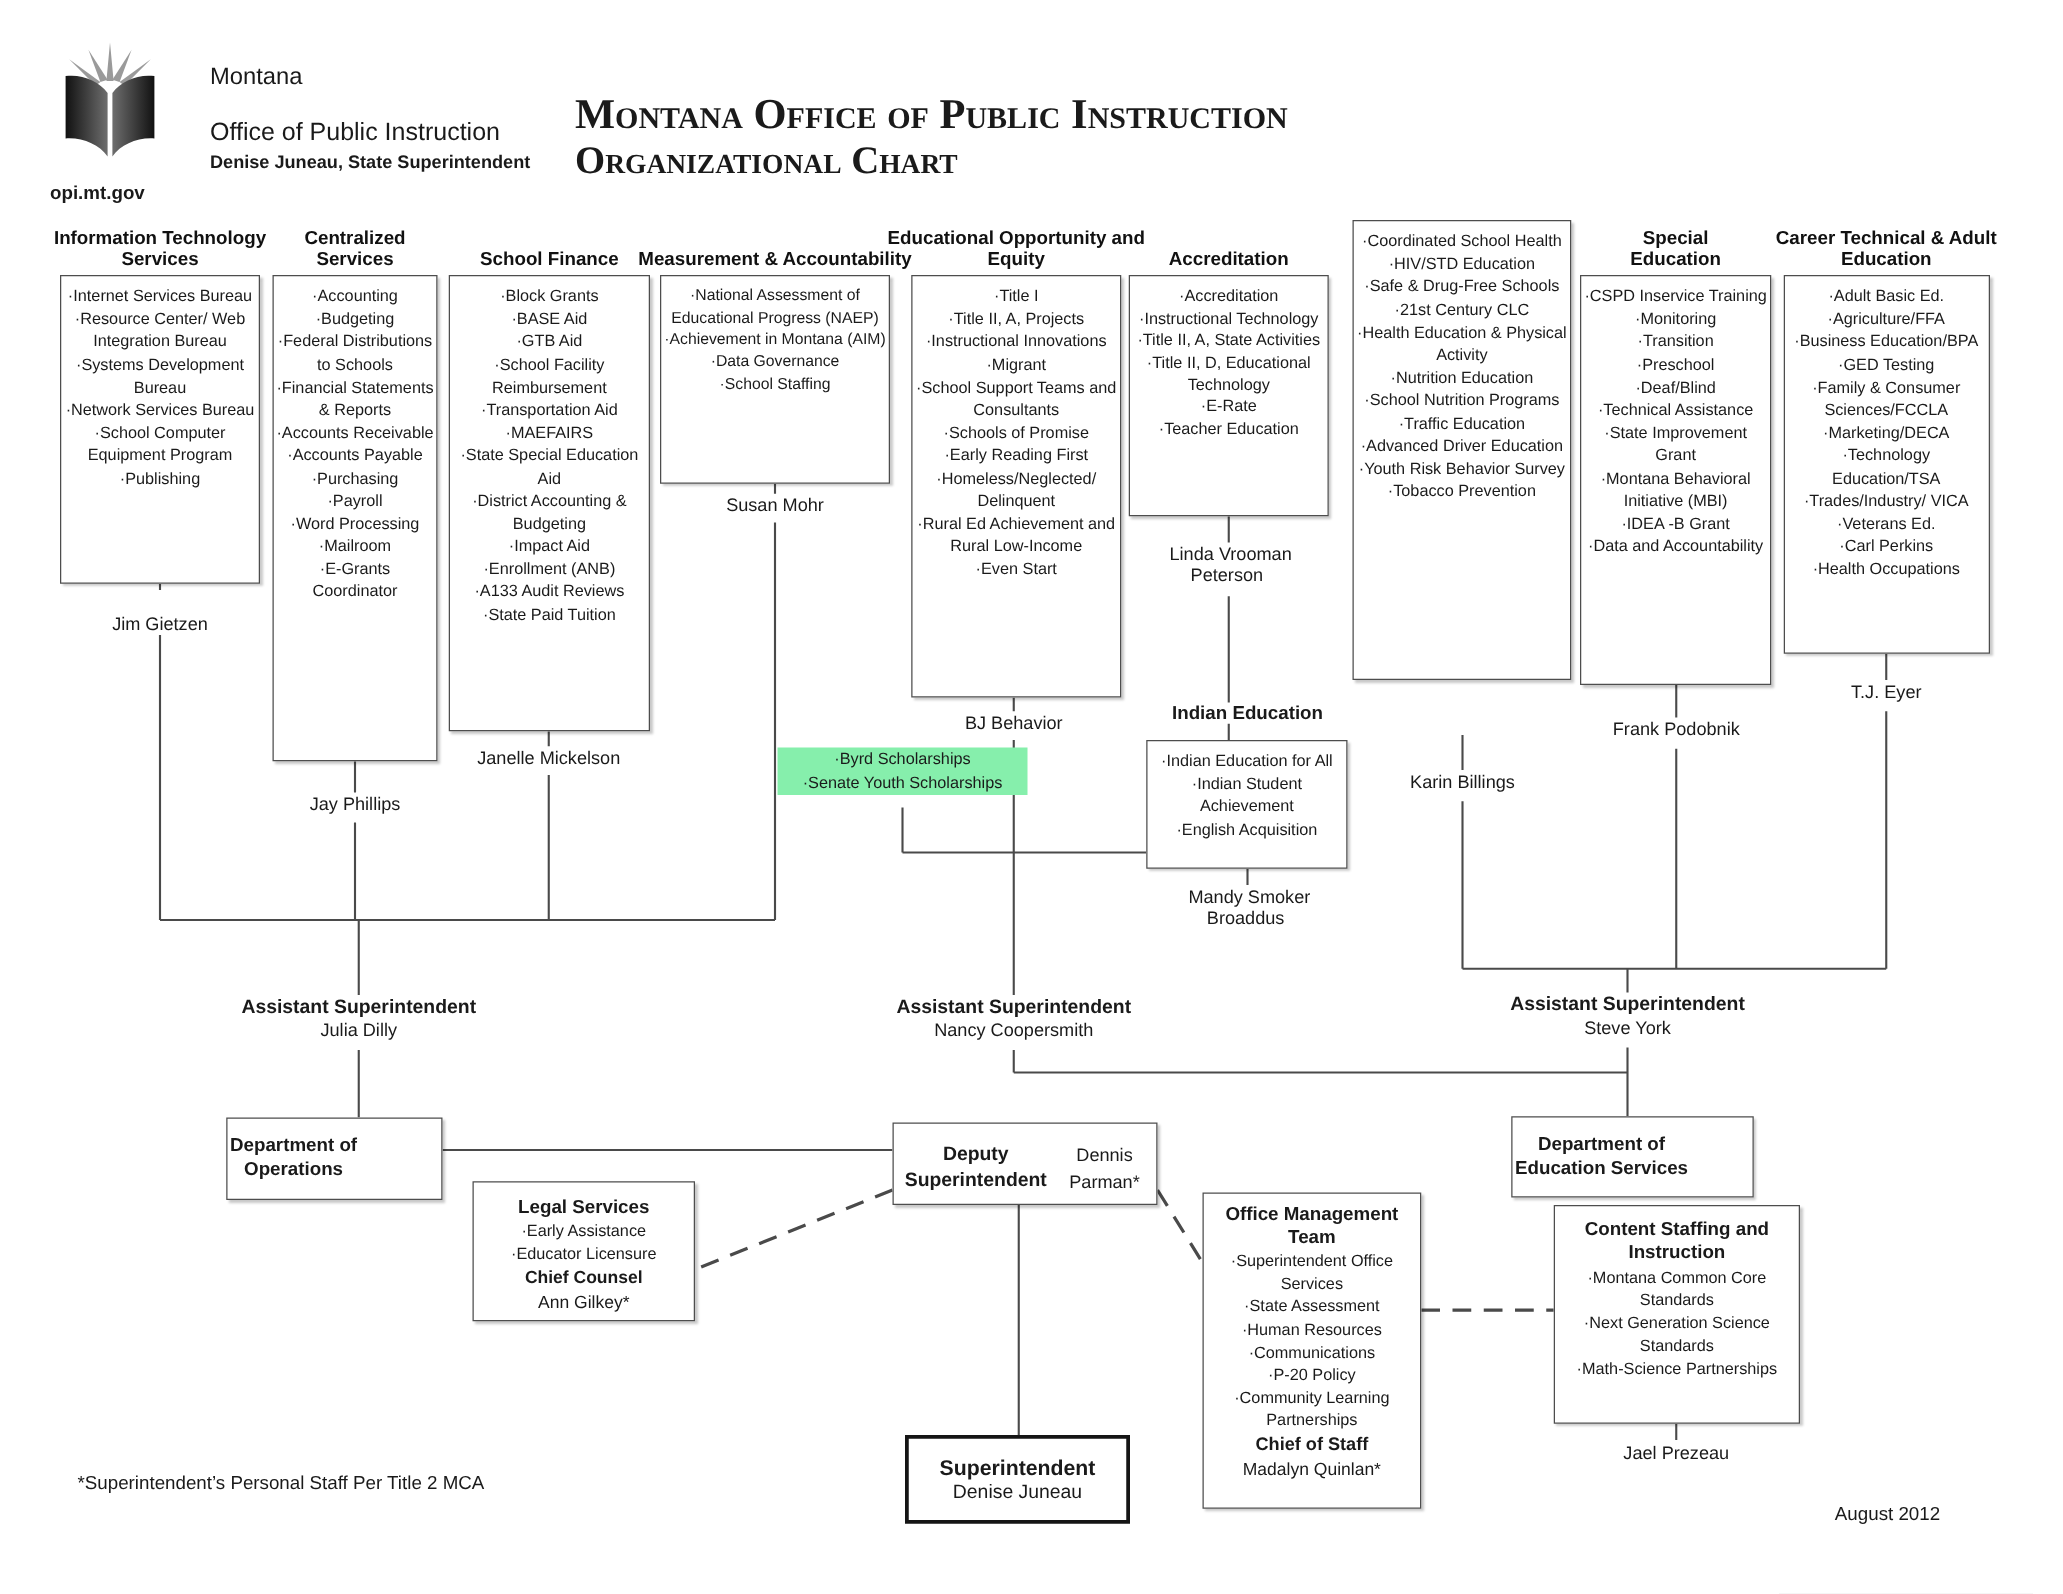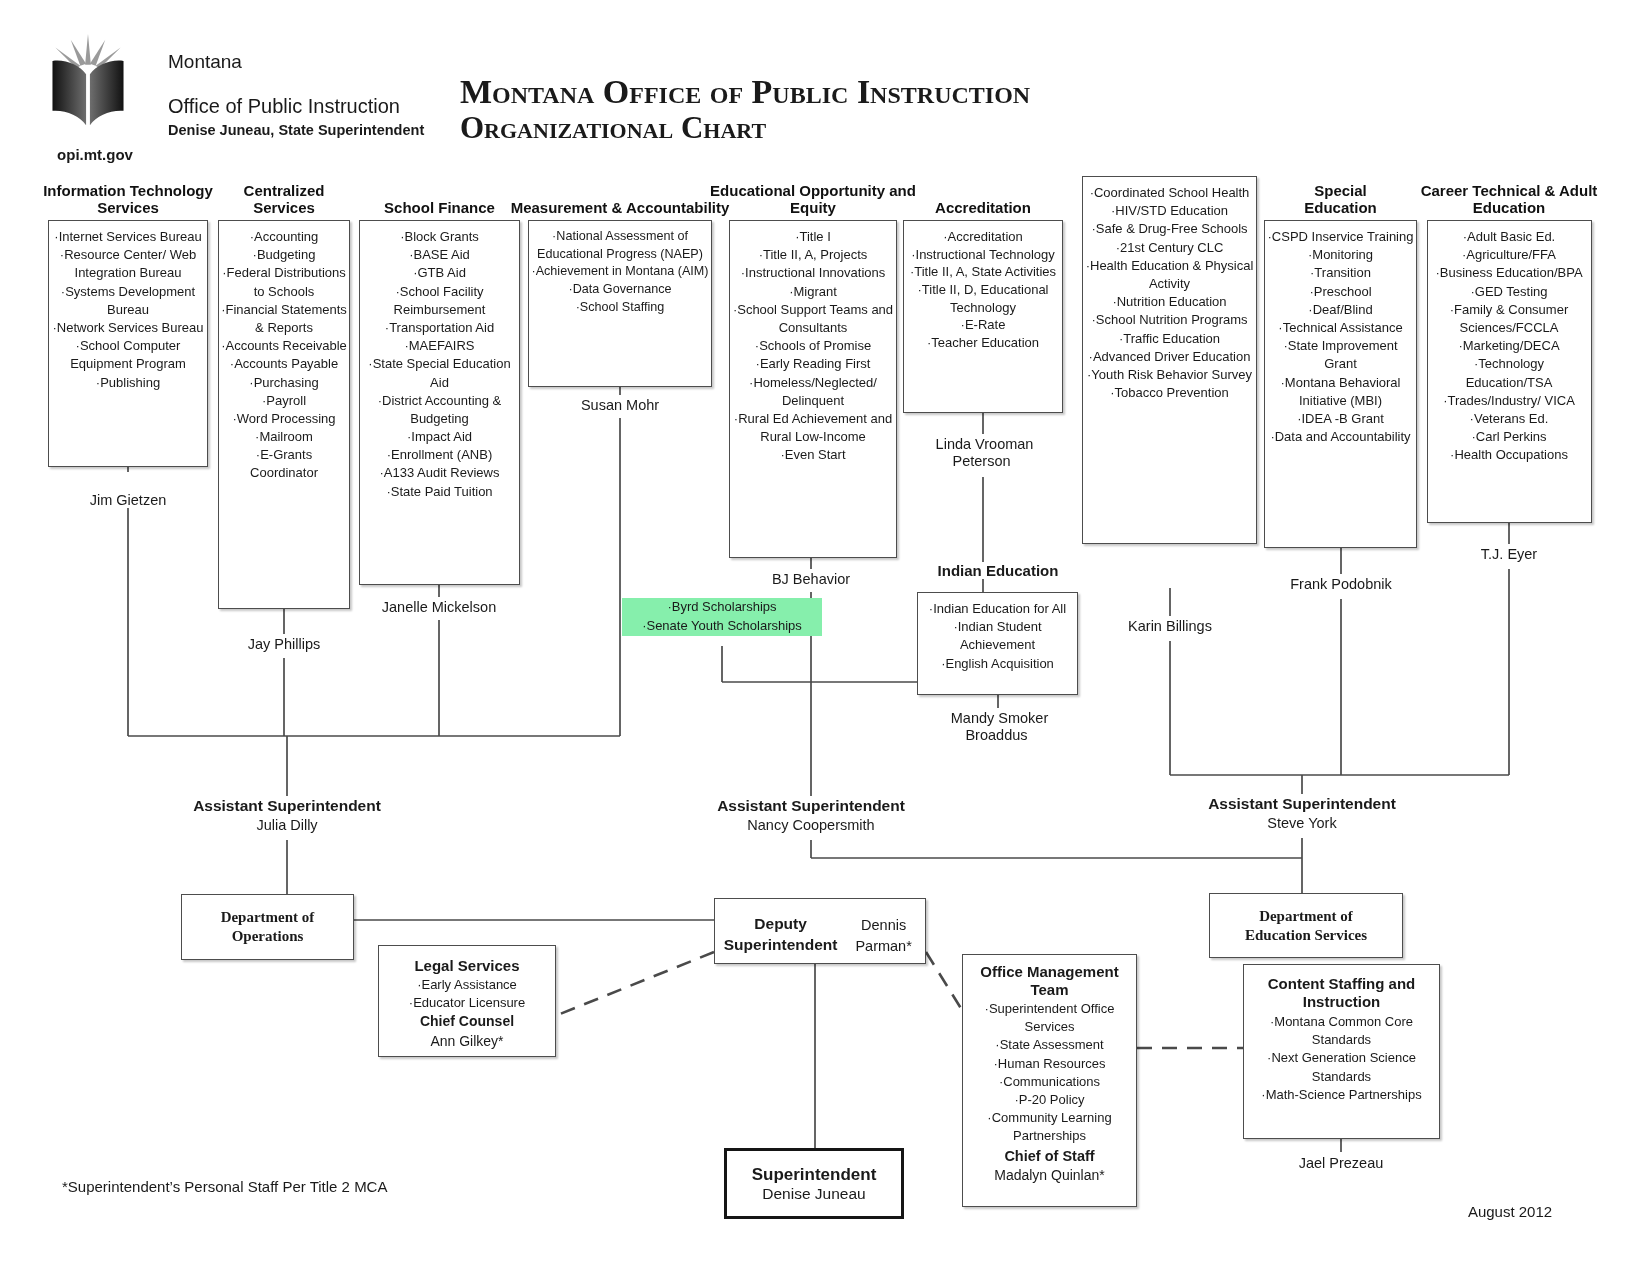--- a/index.html
+++ b/index.html
@@ -5,21 +5,21 @@
   html,body{margin:0;padding:0;background:#e8e8e8;}
   #canvas{position:relative;width:1650px;height:1275px;background:#ffffff;margin:0 auto;
           font-family:"Liberation Sans","DejaVu Sans",sans-serif;color:var(--text,#1a1a1a);overflow:hidden;}
   svg.wires{position:absolute;left:0;top:0;z-index:1;color:var(--line,#4a4a4a);}
   svg.wires line{stroke:currentColor;stroke-width:1.7;}
   svg.wires line.dash{stroke-dasharray:15 10;stroke-width:2.6;}
 
   
   .logo-wrap{position:absolute;left:40px;top:28px;width:420px;z-index:2;}
   .logo-svg{position:absolute;left:0;top:4px;}
-  .logo-url{position:absolute;left:0px;top:118px;width:110px;text-align:center;font-weight:bold;font-size:15px;}
+  .logo-url{position:absolute;left:0px;top:118px;width:110px;font-weight:bold;font-size:15px;}
   .logo-text{position:absolute;left:128px;top:22px;line-height:1.25;}
   .logo-org{font-size:19px;}
   .logo-org-b{font-size:20px;font-weight:normal;margin-top:20px;}
   .logo-sup{font-size:14.5px;font-weight:bold;margin-top:2px;}
   .main-title{position:absolute;left:460px;top:46px;width:680px;text-align:left;z-index:2;
               font-family:"Liberation Serif","DejaVu Serif",serif;font-weight:bold;font-variant:small-caps;margin-top:27px;}
   .main-title .t1{font-size:34px;line-height:1.1;}
   .main-title .t2{font-size:31px;line-height:1.15;}
 
   
@@ -45,22 +45,22 @@
 
   .ind-hdr{position:absolute;left:913px;top:562px;width:170px;text-align:center;font-weight:bold;font-size:15px;z-index:2;}
   .ind-hdr span{background:#fff;padding:0 2px;}
   .ind-box{position:absolute;left:917px;top:592px;width:161px;height:103px;z-index:2;}
 
   .asst{position:absolute;width:260px;text-align:center;z-index:2;}
   .asst .t{font-weight:bold;font-size:15.5px;line-height:1.2;}
   .asst .n{font-size:14.5px;line-height:1.25;}
   .a1{left:157px;top:797px;} .a2{left:681px;top:797px;} .a3{left:1172px;top:795px;}
 
-  .dept{position:absolute;display:flex;align-items:center;justify-content:center;text-align:center;
-        font-weight:bold;font-size:15px;line-height:1.25;z-index:2;font-family:Liberation Serif, serif;}
+  .dept{position:absolute;display:flex;align-items:center;justify-content:flex-start;text-align:center;
+        font-weight:bold;font-size:15px;line-height:1.25;z-index:2;}
   .d-ops{left:181px;top:894px;width:173px;height:66px;}
   .d-edu{left:1209px;top:893px;width:194px;height:65px;}
 
   .deputy{position:absolute;left:714px;top:898px;width:212px;height:66px;display:flex;flex-direction:row;
           align-items:flex-end;justify-content:center;z-index:2;}
   .deputy .t{font-weight:bold;font-size:15.5px;} .deputy .n{font-size:14.5px;}
 
   .legal{position:absolute;left:378px;top:945px;width:178px;height:112px;z-index:2;padding-top:9px;}
   .legal .bt{font-weight:bold;font-size:15px;} .legal .st{font-weight:bold;font-size:14px;} .legal .nm{font-size:14px;}
 

